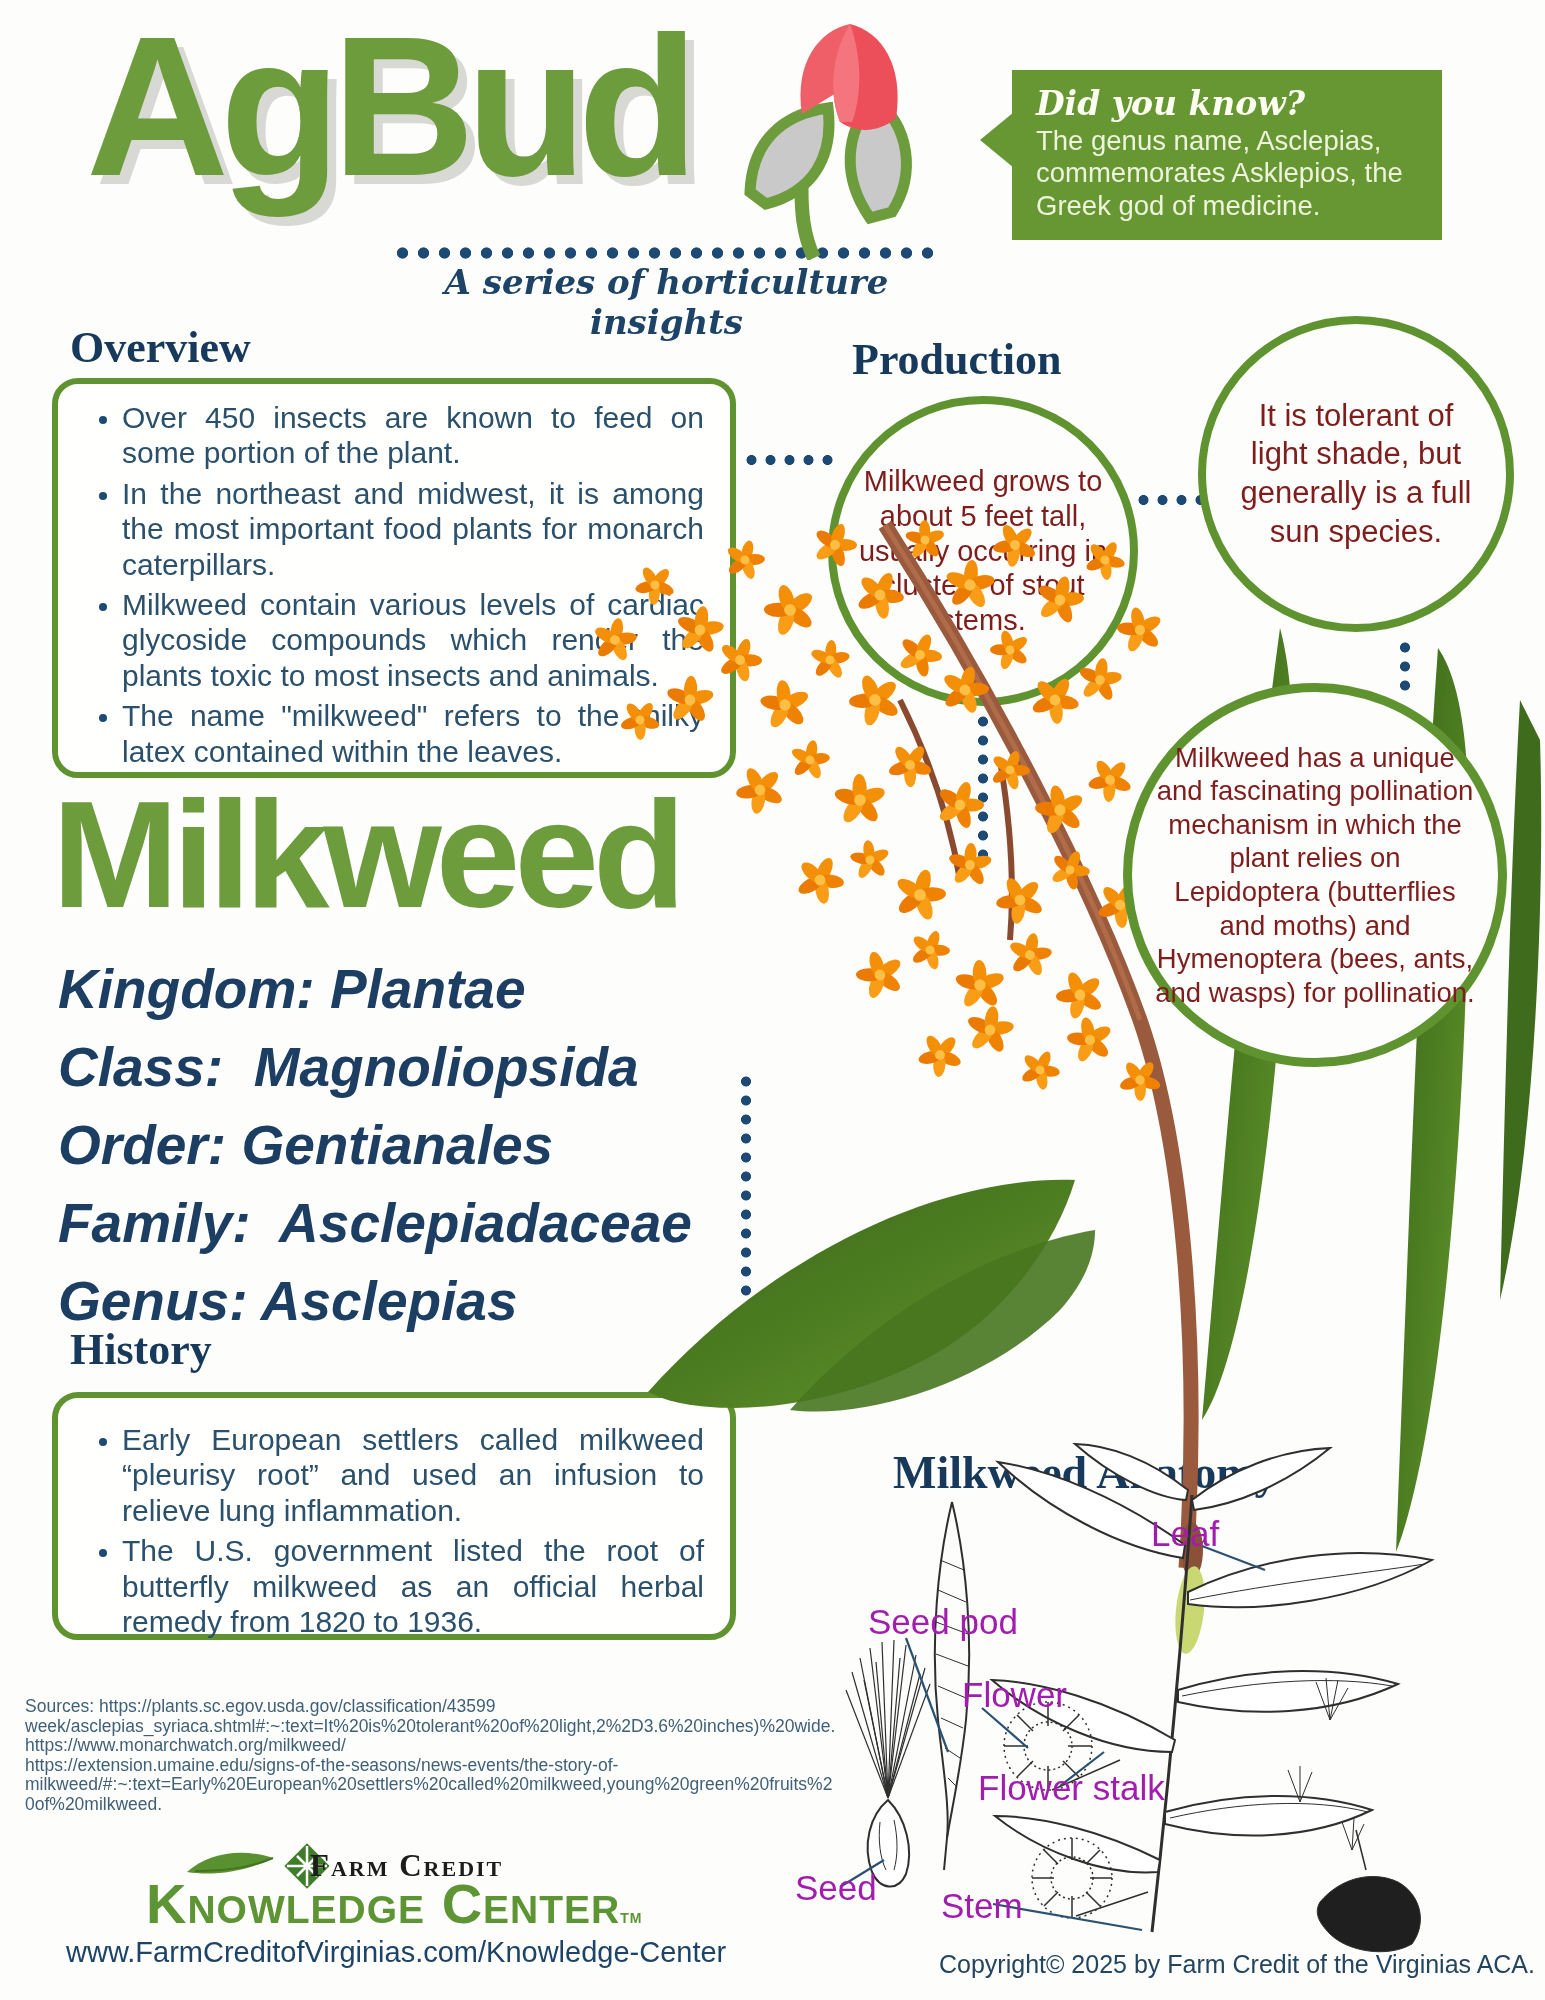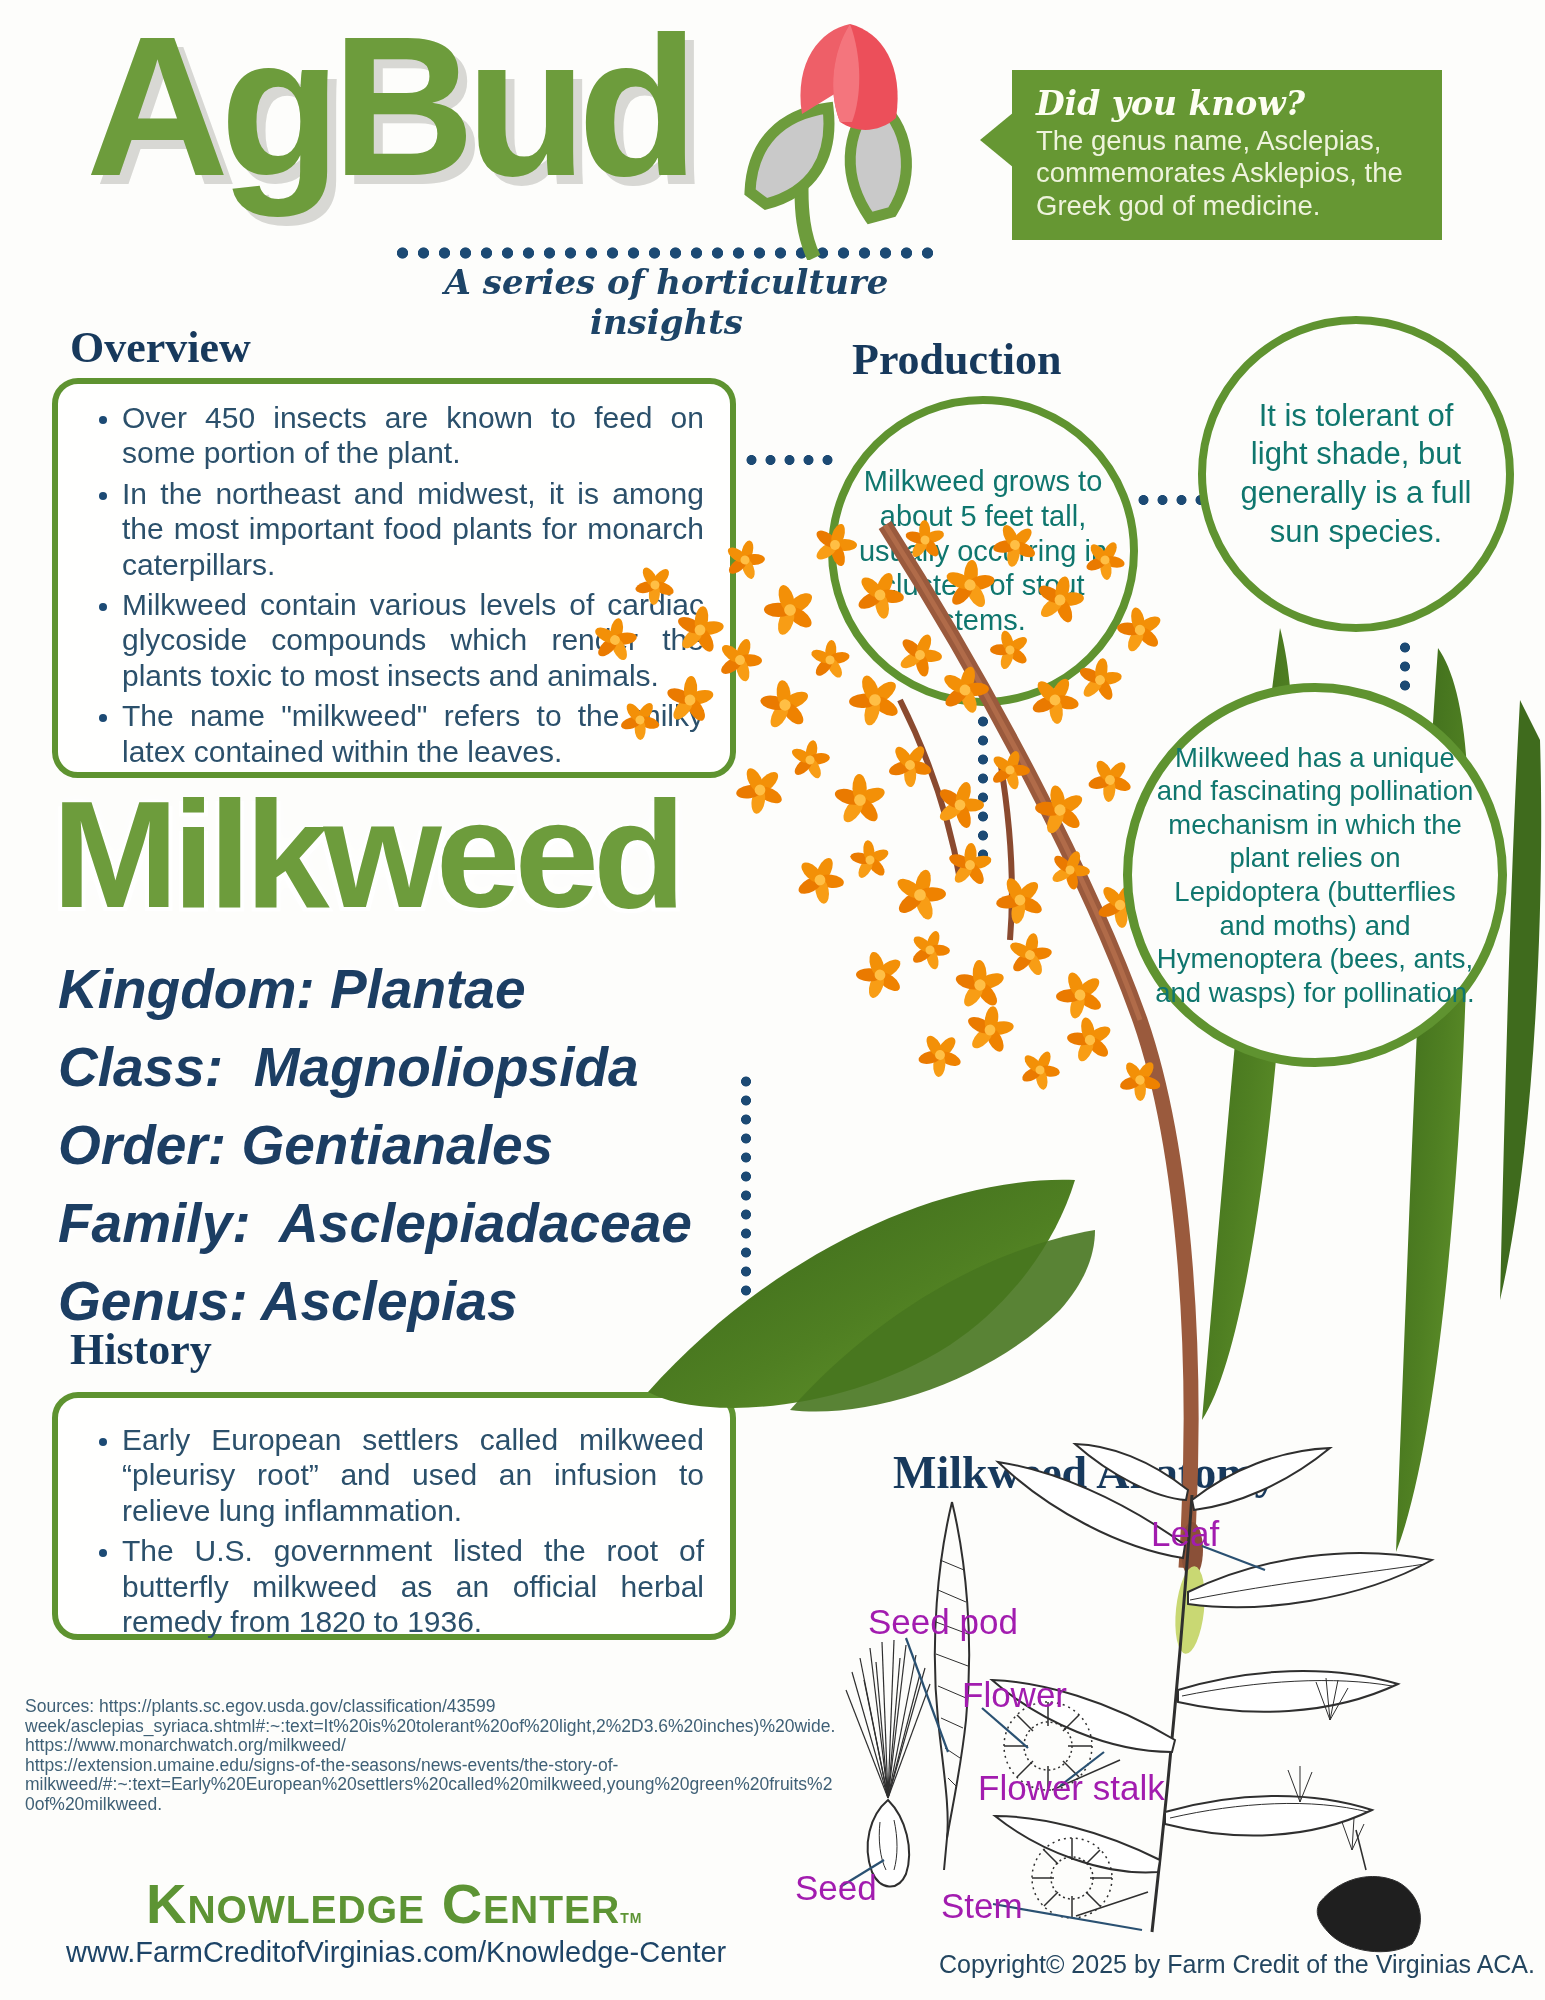--- a/index.html
+++ b/index.html
@@ -35,21 +35,21 @@
   .gbox{background:#fffffe;border:6px solid #5e9330;border-radius:26px;box-sizing:border-box;
     color:#2b506b;}
   .overview-box{left:52px;top:378px;width:684px;height:400px;padding:16px 26px 15px 20px;}
   .history-box{left:52px;top:1392px;width:684px;height:248px;padding:24px 26px 0 20px;}
   .gbox ul{margin:0;padding:0 0 0 44px;}
   .gbox li{font-size:30px;line-height:1.18;text-align:justify;margin-bottom:5px;color:#2b506b;}
   .gbox li::marker{color:#1c4a74;font-size:26px;}
 
   
   .circle{border-radius:50%;background:#fdfdfb;border:8px solid #5f9330;box-sizing:border-box;
-    display:flex;align-items:center;justify-content:center;text-align:center;color:#0f766e;}
+    display:flex;align-items:center;justify-content:center;text-align:center;color:#7f1d1d;}
   .circle1{left:828px;top:396px;width:310px;height:310px;font-size:29px;line-height:1.2;padding:0 20px;}
   .circle2{left:1198px;top:316px;width:316px;height:316px;font-size:31px;line-height:1.25;padding:0 26px;}
   .circle3{left:1123px;top:683px;width:384px;height:384px;border-width:9px;
     font-size:27.5px;line-height:1.22;padding:0 22px;z-index:5;}
 
   
   .dots-h{height:12px;background:radial-gradient(circle,#1c4a74 4.6px,transparent 5.4px) 0 50%/19px 12px repeat-x;}
   .dots-v{width:12px;background:radial-gradient(circle,#1c4a74 4.6px,transparent 5.4px) 50% 0/12px 19px repeat-y;}
   .conn1{left:742px;top:454px;width:92px;}
   .conn2{left:1134px;top:494px;width:70px;}
@@ -331,18 +331,29 @@
 
   <div class="abs sources">
     <div>Sources: https://plants.sc.egov.usda.gov/classification/43599</div>
     <div>week/asclepias_syriaca.shtml#:~:text=It%20is%20tolerant%20of%20light,2%2D3.6%20inches)%20wide.</div>
     <div>https://www.monarchwatch.org/milkweed/</div>
     <div>https://extension.umaine.edu/signs-of-the-seasons/news-events/the-story-of-</div>
     <div>milkweed/#:~:text=Early%20European%20settlers%20called%20milkweed,young%20green%20fruits%2</div>
     <div>0of%20milkweed.</div>
   </div>
 
+  <div class="abs fc-row">
+    <svg width="250" height="56" viewBox="0 0 250 56" style="position:absolute;left:0;top:0">
+      <path d="M2,34 C24,14 58,10 88,20 C60,34 28,38 2,34 Z" fill="#5a9130"></path>
+      <path d="M88,20 C70,28 40,34 10,33" fill="none" stroke="#44741f" stroke-width="2"></path>
+      <g transform="translate(98,4)">
+        <rect x="8" y="8" width="32" height="32" transform="rotate(45 24 24)" fill="#3f7d2b"></rect>
+        <path d="M24,4 L24,44 M4,24 L44,24 M14,14 L34,34 M34,14 L14,34" stroke="#ffffff" stroke-width="2.5"></path>
+      </g>
+    </svg>
+    <span class="fc-name">Farm Credit</span>
+  </div>
   <div class="abs kc-text"><span>Knowledge Center</span><span class="kc-tm">TM</span></div>
   <div class="abs fc-url">www.FarmCreditofVirginias.com/Knowledge-Center</div>
 
   <div class="abs copyright">Copyright© 2025 by Farm Credit of the Virginias ACA.</div>
 
 </div>
 
 </body></html>

